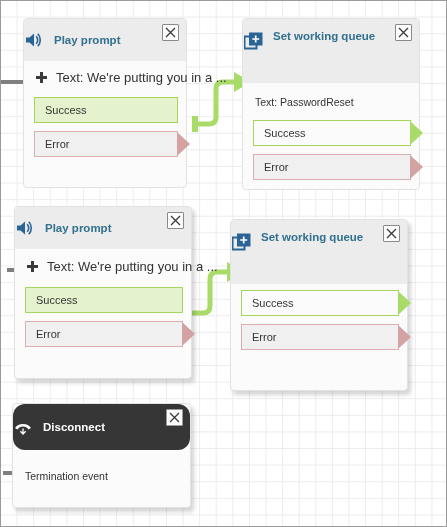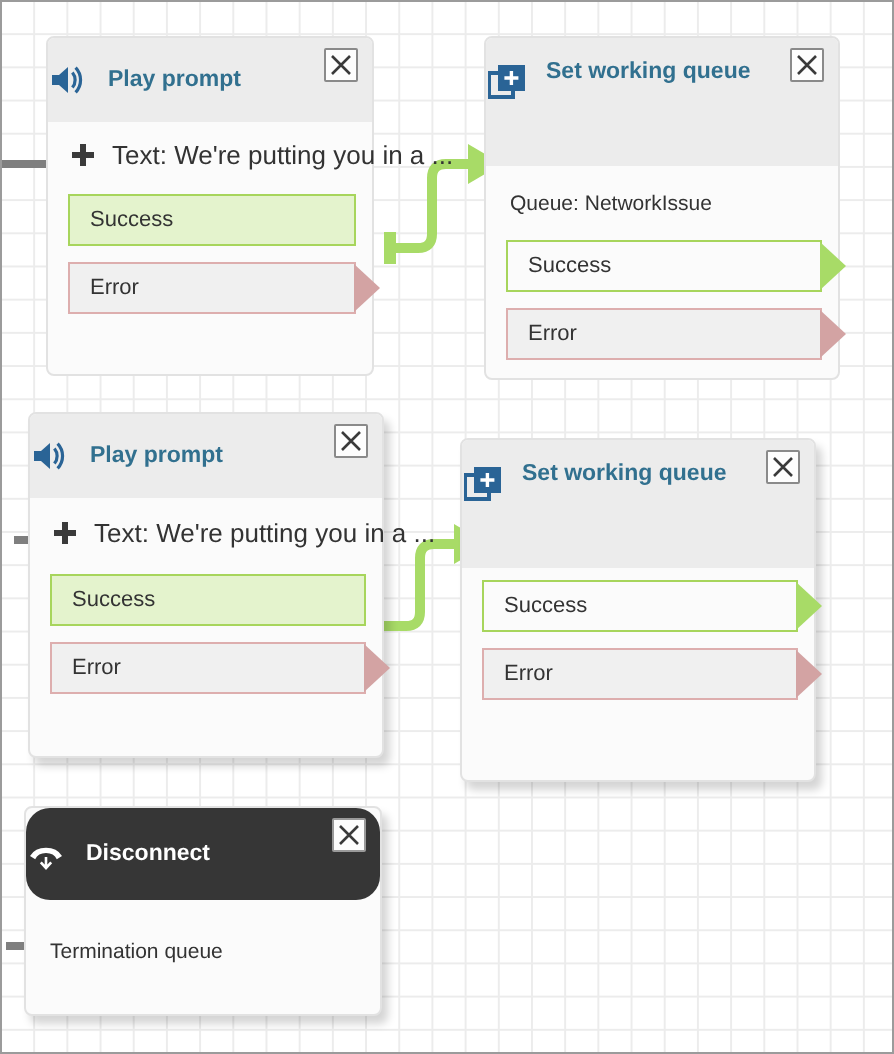--- a/index.html
+++ b/index.html
@@ -255,21 +255,21 @@
         </svg>
       </span>
       <span class="node-title wide" style="margin-top:1px;">Set working queue</span>
       <span class="close-btn">
         <svg width="11" height="11" viewBox="0 0 11 11">
           <path d="M1,1 L10,10 M10,1 L1,10" stroke="#3a3a3a" stroke-width="1.3"></path>
         </svg>
       </span>
     </div>
     <div class="node-body">
-      <div class="param-static">Queue: NetworkIssue</div>
+      <div class="param-static">Text: PasswordReset</div>
       <div class="ports" style="padding-top:6px;">
         <div class="port success plain" style="width:158px;">
           <span>Success</span>
           <svg class="port-arrow" viewBox="0 0 15 26">
             <path d="M0,1 L13,13 L0,25 Z" fill="#a8db67"></path>
           </svg>
         </div>
         <div class="port error" style="width:158px;">
           <span>Error</span>
           <svg class="port-arrow" viewBox="0 0 15 26">
@@ -358,17 +358,17 @@
         </svg>
       </span>
       <span class="node-title light">Disconnect</span>
       <span class="close-btn dark">
         <svg width="11" height="11" viewBox="0 0 11 11">
           <path d="M1,1 L10,10 M10,1 L1,10" stroke="#3a3a3a" stroke-width="1.3"></path>
         </svg>
       </span>
     </div>
     <div class="node-body">
-      <div class="term-text">Termination queue</div>
+      <div class="term-text">Termination event</div>
     </div>
   </div>
 
 </div>
 
 </body></html>

